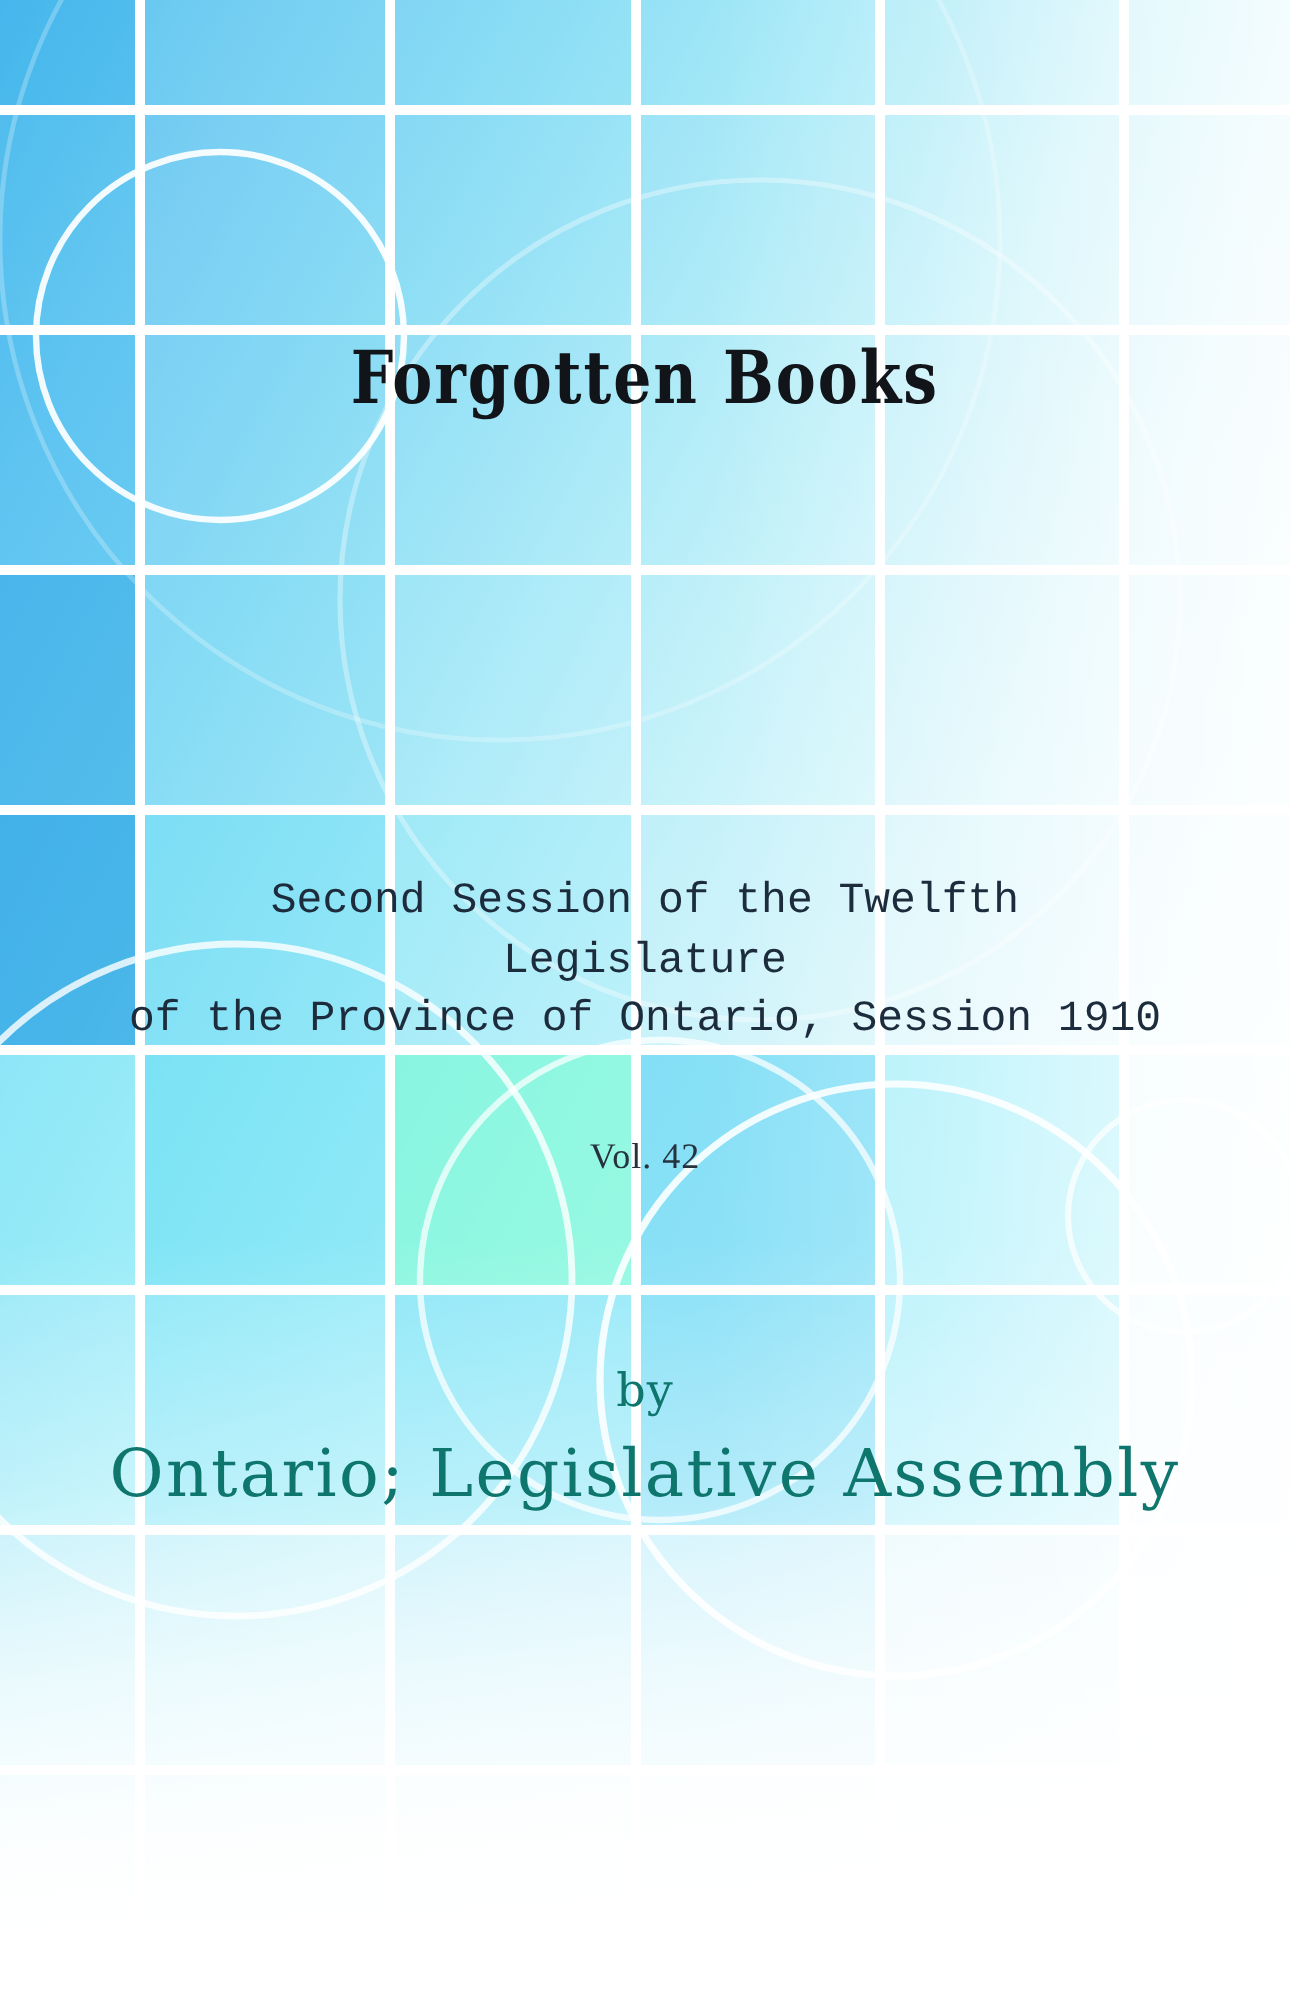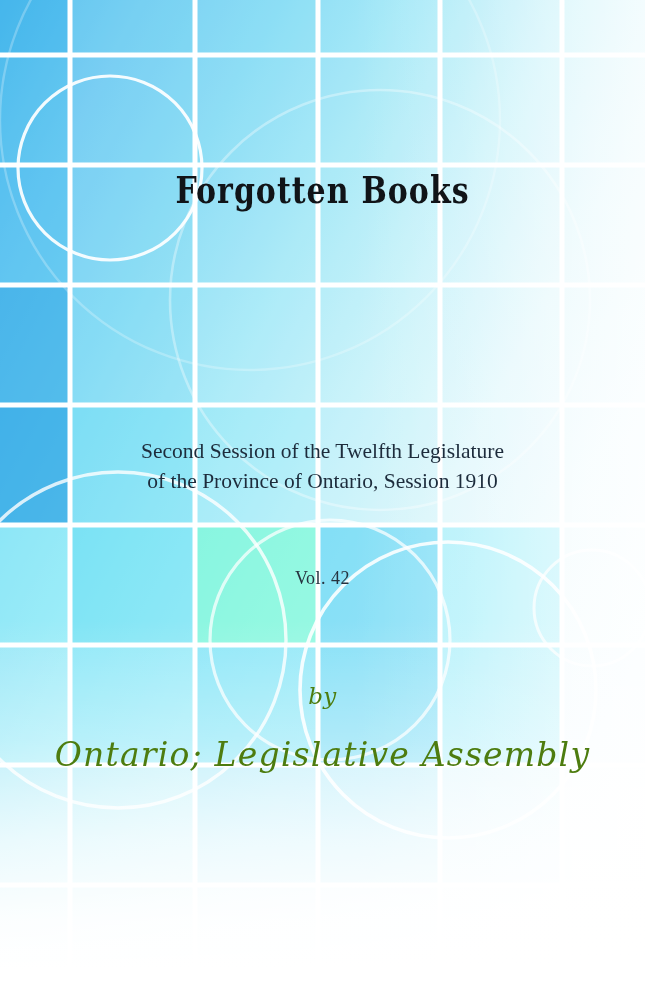--- a/index.html
+++ b/index.html
@@ -114,21 +114,21 @@
     font-weight: 400;
   }
   #book-title .tl-line { display: block; }
 
   #book-subtitle {
     position: absolute;
     top: 437px;
     left: 60px;
     right: 60px;
     color: #1d2c3c;
-    font-family: Liberation Serif, serif;
+    font-family: Liberation Mono, monospace;
     font-size: 21.5px;
     line-height: 1.38;
     font-weight: 400;
   }
   #book-subtitle .sb-line { display: block; }
 
   #book-volume {
     position: absolute;
     top: 568px;
     left: 0;
@@ -137,34 +137,33 @@
     font-family: "Liberation Serif", "DejaVu Serif", serif;
     font-size: 18px;
     letter-spacing: 0.5px;
   }
 
   #byline {
     position: absolute;
     top: 684px;
     left: 0;
     right: 0;
-    color: #4d7c0f;
+    color: #0f766e;
     font-family: "DejaVu Serif", "Liberation Serif", serif;
-    font-style: italic;
     text-align: center;
   }
   #byline .by-word {
     display: block;
     font-size: 23px;
     line-height: 1.1;
     letter-spacing: 0.5px;
   }
   #byline .by-author {
     display: block;
-    margin-top: 28px;
+    margin-top: 10px;
     font-size: 33px;
     line-height: 1.1;
     letter-spacing: 1.2px;
   }
 </style>
 </head>
 <body>
 
 <div id="cover">
 

